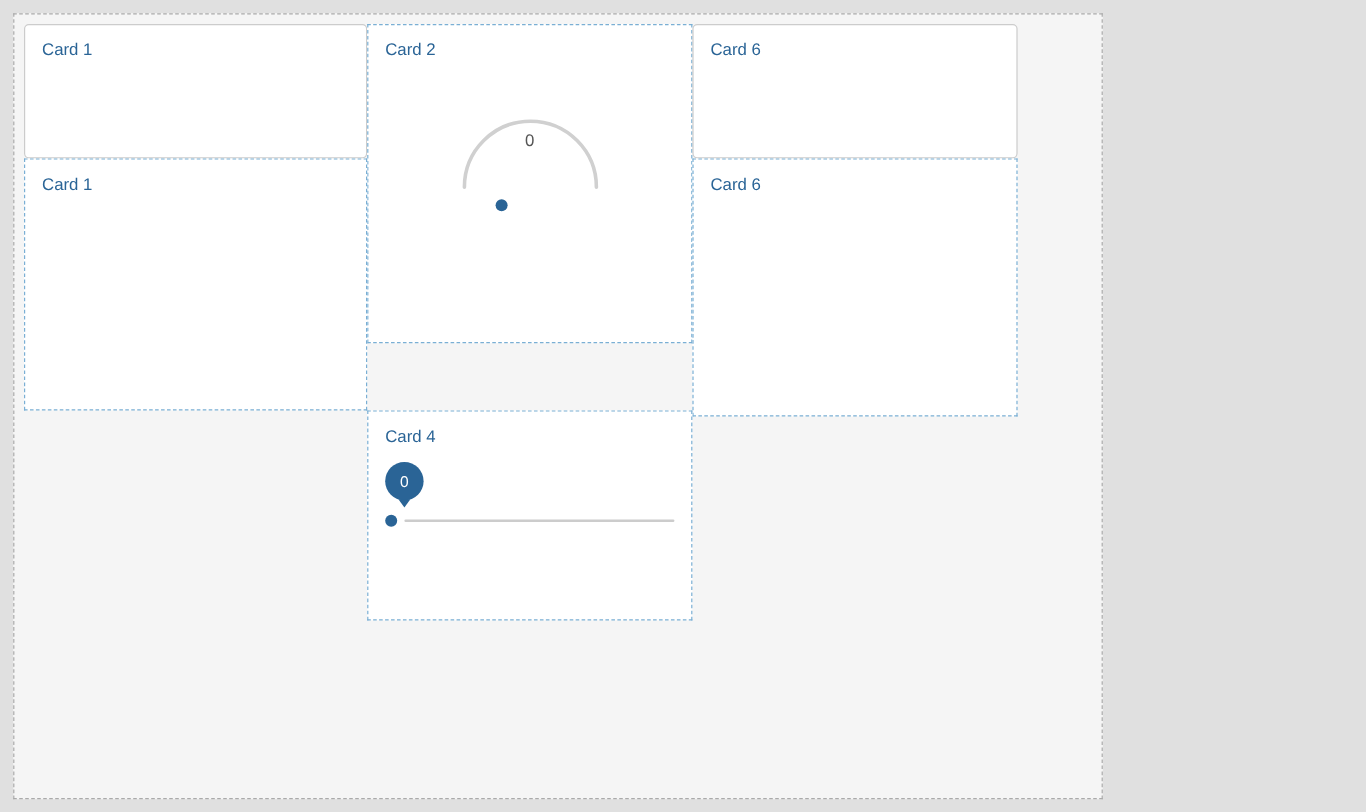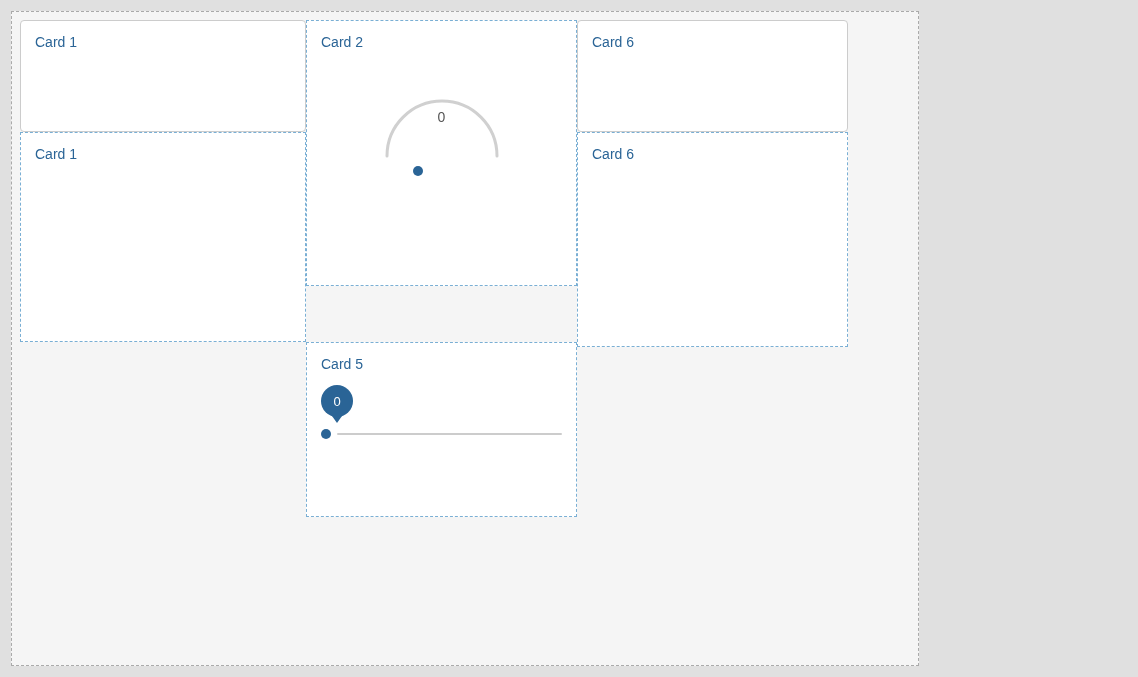--- a/index.html
+++ b/index.html
@@ -228,21 +228,21 @@
     <div class="card card-2">
       <span class="card-title">Card 1</span>
     </div>
 
     <div class="card card-7">
       <span class="card-title">Card 6</span>
     </div>
 
 
     <div class="card card-5">
-      <span class="card-title">Card 5</span>
+      <span class="card-title">Card 4</span>
       <div class="slider-container">
         <div class="slider-badge">0</div>
         <div class="slider-track-row">
           <div class="slider-dot"></div>
           <div class="slider-track"></div>
         </div>
       </div>
     </div>
 
   </div>

